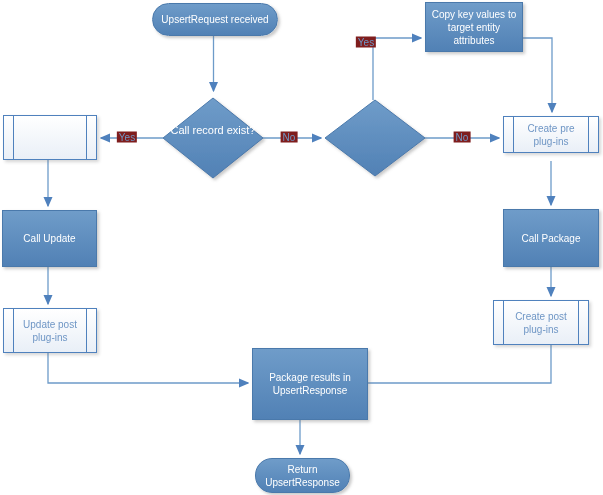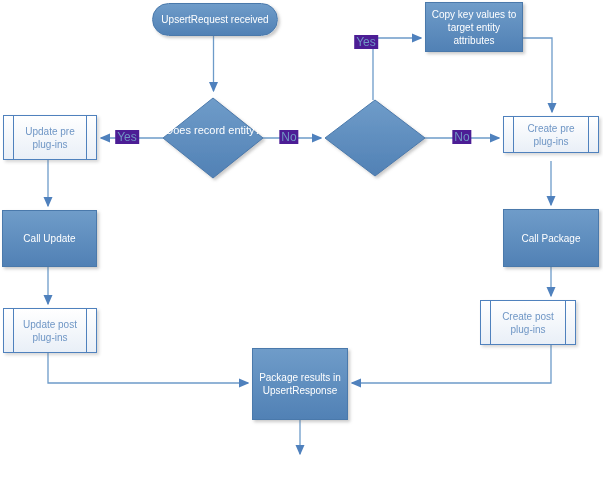--- a/index.html
+++ b/index.html
@@ -32,21 +32,21 @@
   }
   .sidebar-line.l { left:9px; }
   .sidebar-line.r { right:9px; }
   .diamond-label {
     position:absolute; z-index:3; color:#ffffff; font-size:11px;
     line-height:1.25; text-align:center;
     font-family:"Liberation Sans", sans-serif;
   }
   .edge-label {
     position:absolute; z-index:3; transform:translate(-50%,-50%);
-    font-size:12px; color:#7096c4; background:#4c1d95; padding:0 2px;
+    font-size:10px; color:#7096c4; background:#7f1d1d; padding:0 2px;
     font-family:"Liberation Sans", sans-serif;
   }
 </style>
 </head>
 <body>
 
 <div class="canvas">
 
   <svg class="wires" width="603" height="495" viewBox="0 0 603 495">
     <defs>
@@ -81,26 +81,25 @@
     <g filter="url(#shadow)">
       <polygon points="213,98 263,138 213,178 163,138" fill="url(#gradDark)" stroke="#4a79ab" stroke-width="1"></polygon>
       <polygon points="375,100 425,138 375,176 325,138" fill="url(#gradDark)" stroke="#4a79ab" stroke-width="1"></polygon>
     </g>
   </svg>
 
   <div class="node dark terminator" style="left:152px; top:3px; width:126px; height:33px;">
     <span>UpsertRequest received</span>
   </div>
 
-  <div class="diamond-label" style="left:165px; top:124px; width:96px;">Does record entity?</div>
+  <div class="diamond-label" style="left:165px; top:124px; width:96px;">Call record exist?</div>
 
   <div class="node light predefined" style="left:3px; top:115px; width:94px; height:45px;">
     <div class="sidebar-line l"></div>
     <div class="sidebar-line r"></div>
-    <span>Update pre plug-ins</span>
   </div>
 
   <div class="node dark" style="left:2px; top:210px; width:95px; height:57px;text-align:right;">
     <span>Call Update</span>
   </div>
 
   <div class="node light predefined" style="left:3px; top:308px; width:94px; height:45px;">
     <div class="sidebar-line l"></div>
     <div class="sidebar-line r"></div>
     <span>Update post plug-ins</span>
@@ -113,29 +112,32 @@
   <div class="node light predefined" style="left:503px; top:116px; width:96px; height:37px;">
     <div class="sidebar-line l"></div>
     <div class="sidebar-line r"></div>
     <span>Create pre plug-ins</span>
   </div>
 
   <div class="node dark" style="left:503px; top:209px; width:96px; height:58px;">
     <span>Call Package</span>
   </div>
 
-  <div class="node light predefined" style="left:480px; top:300px; width:96px; height:45px;align-items:center;">
+  <div class="node light predefined" style="left:493px; top:300px; width:96px; height:45px;align-items:center;">
     <div class="sidebar-line l"></div>
     <div class="sidebar-line r"></div>
     <span>Create post plug-ins</span>
   </div>
 
-  <div class="node dark" style="left:252px; top:348px; width:96px; height:72px;">
+  <div class="node dark" style="left:252px; top:348px; width:116px; height:72px;">
     <span>Package results in UpsertResponse</span>
   </div>
 
+  <div class="node dark terminator" style="left:255px; top:458px; width:95px; height:35px;">
+    <span>Return UpsertResponse</span>
+  </div>
 
   <div class="edge-label" style="left:127px; top:137px;">Yes</div>
   <div class="edge-label" style="left:289px; top:137px;">No</div>
   <div class="edge-label" style="left:366px; top:42px;">Yes</div>
   <div class="edge-label" style="left:462px; top:137px;">No</div>
 
 </div>
 
 </body></html>

